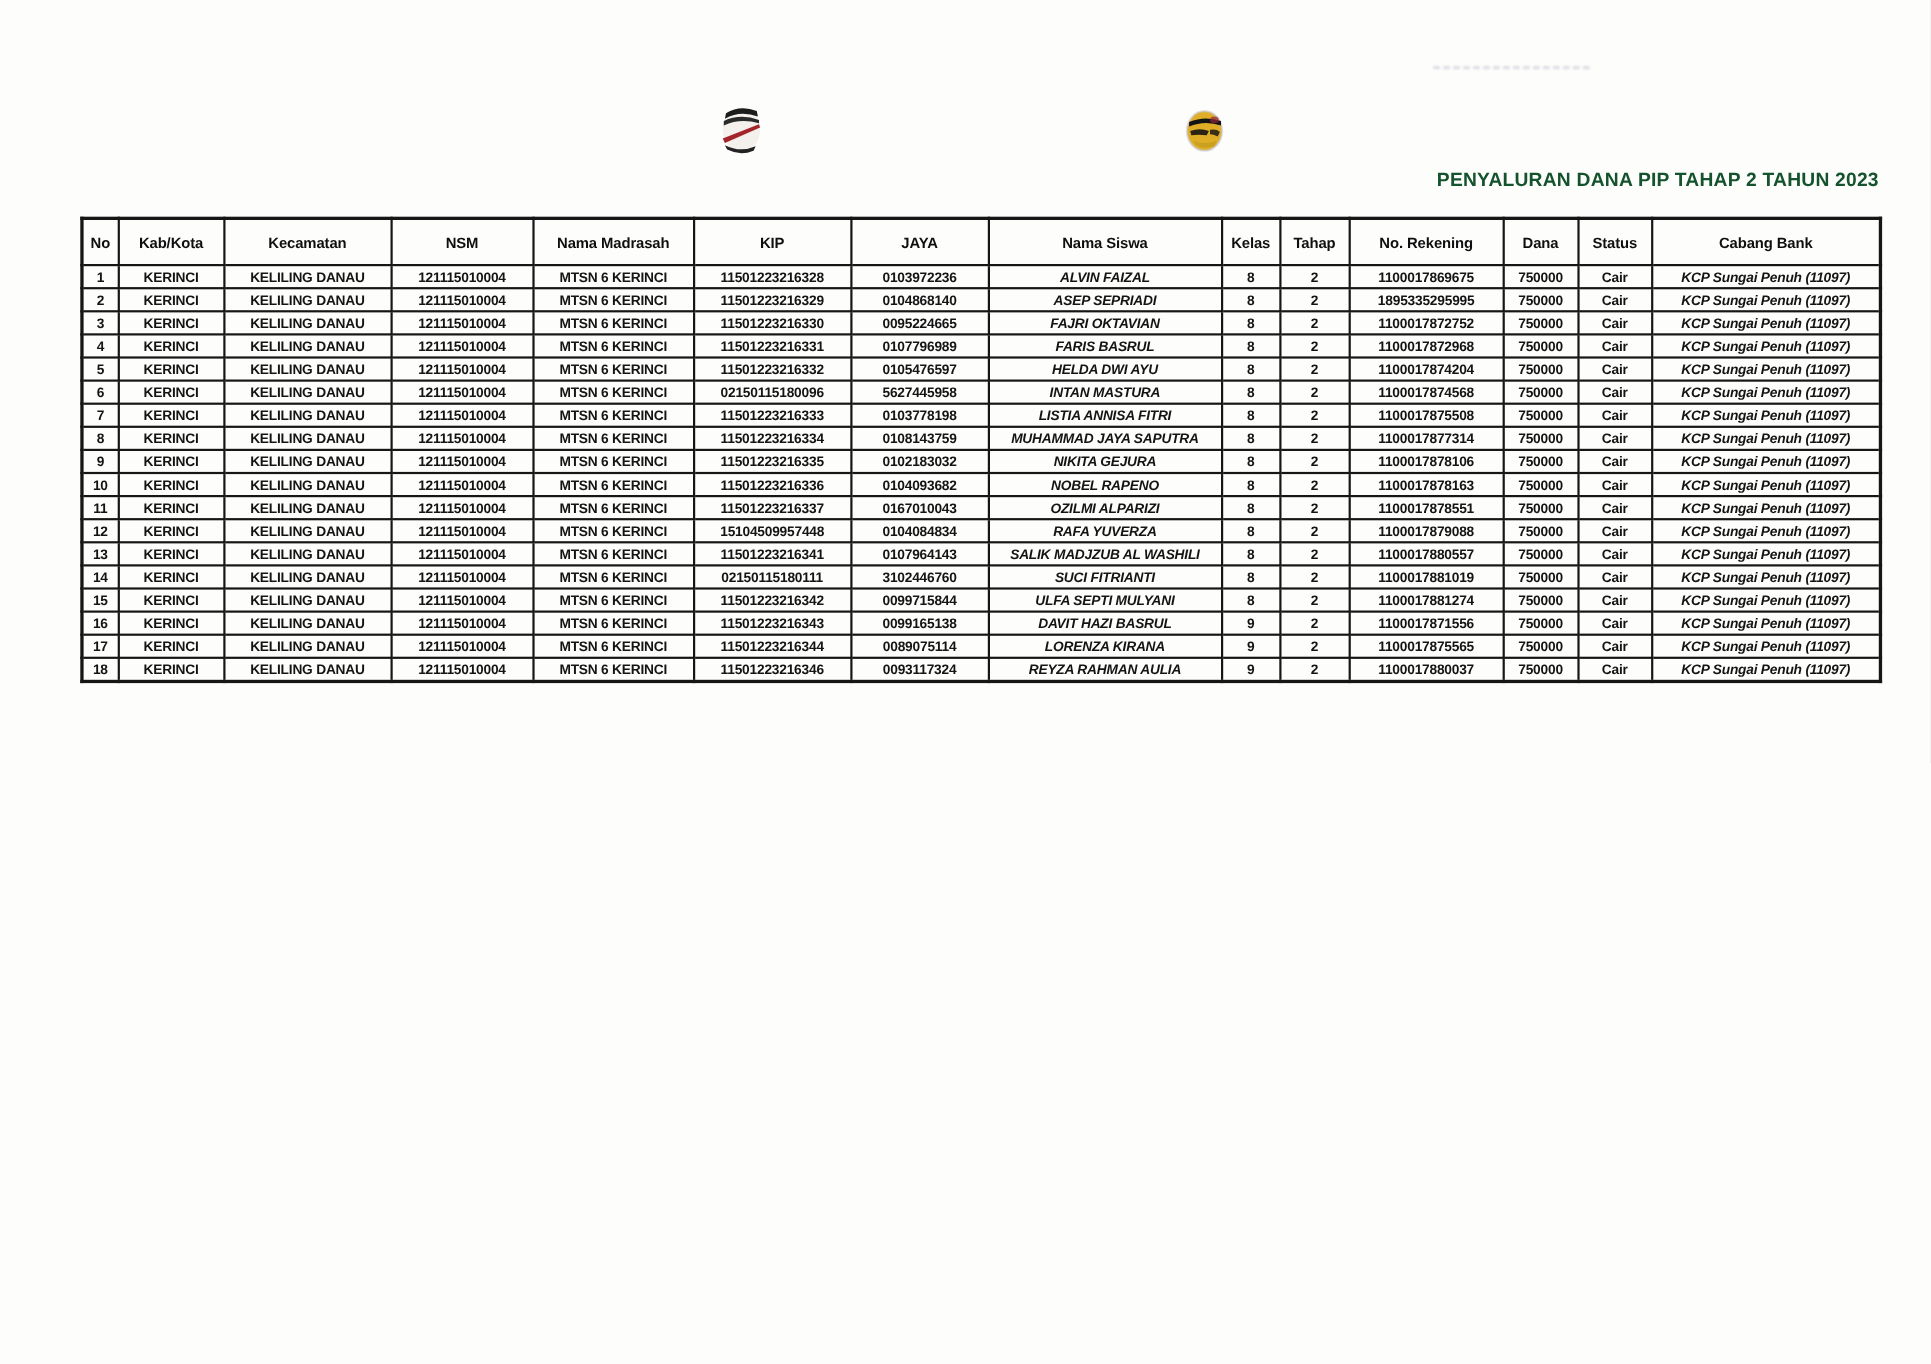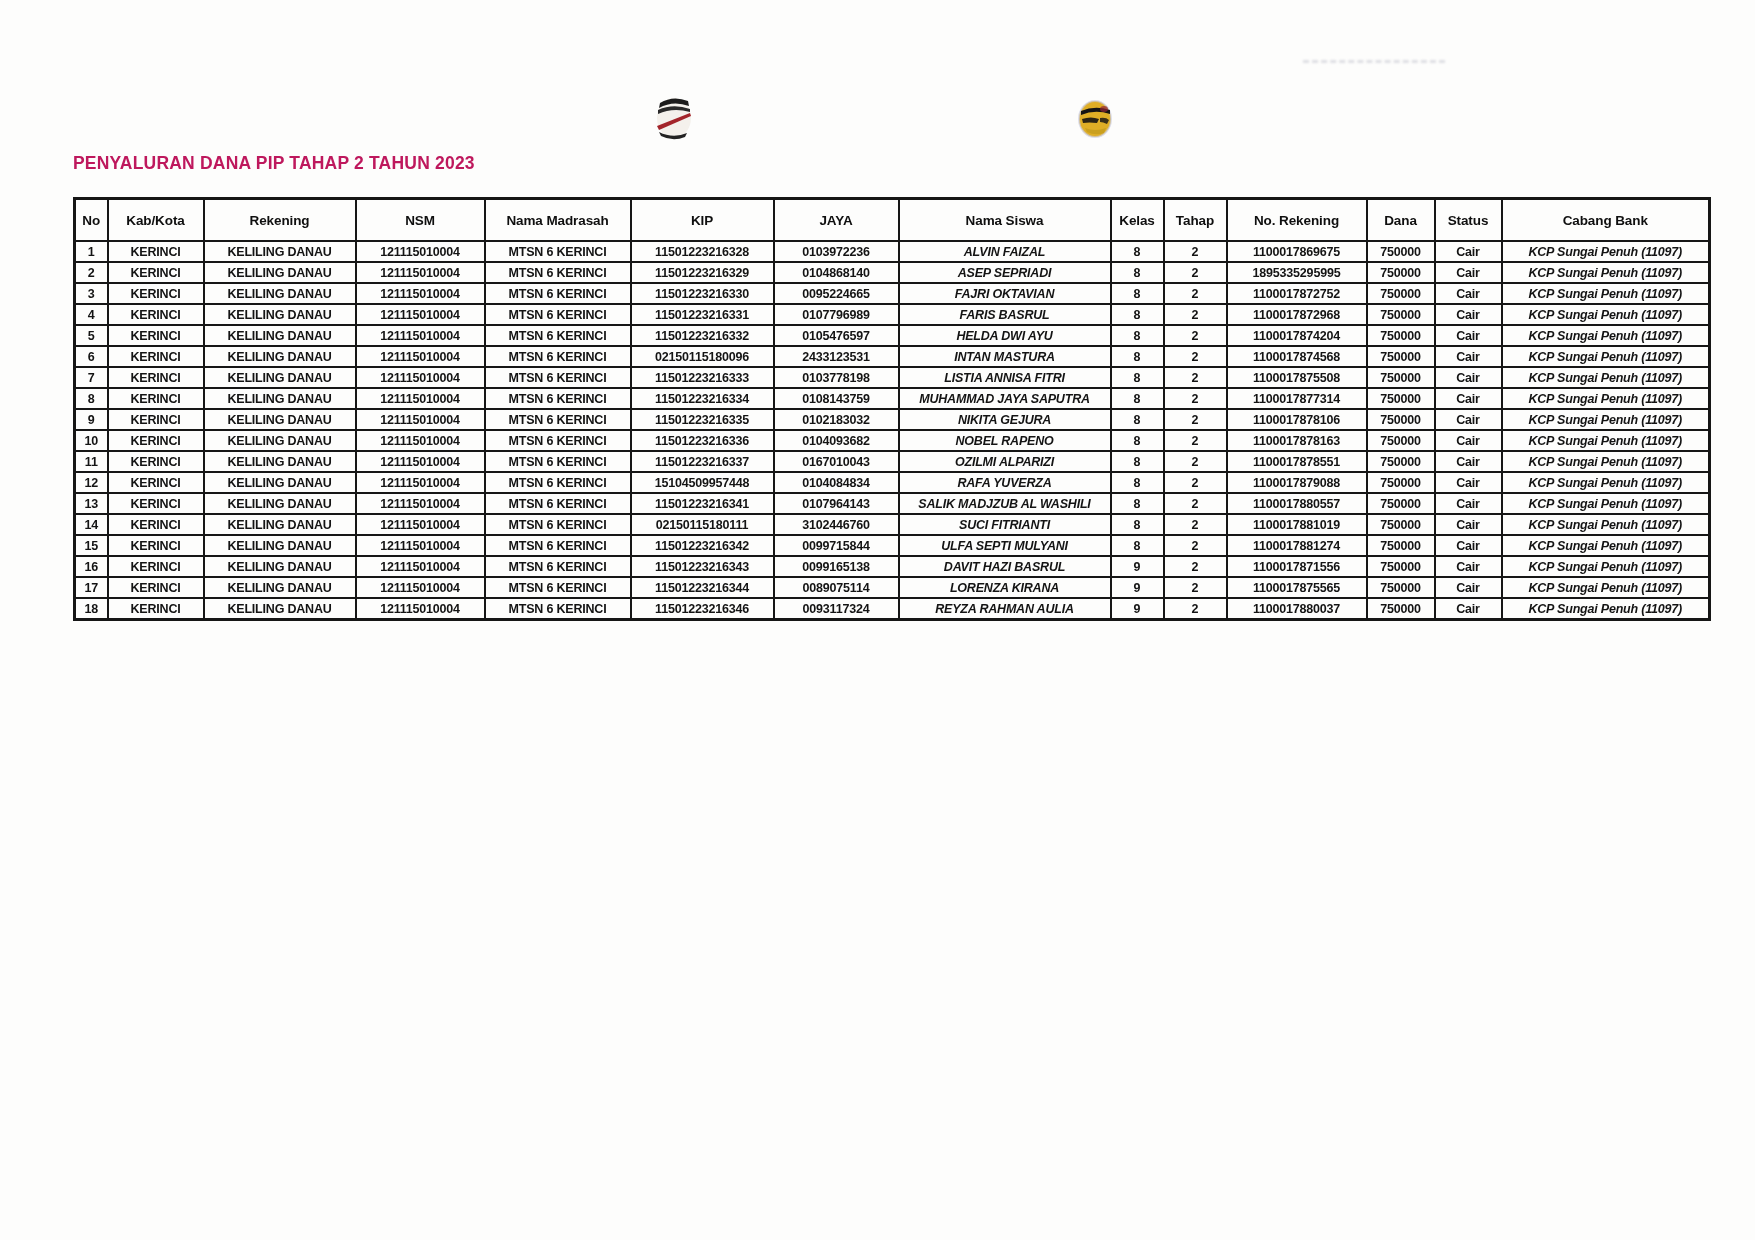--- a/index.html
+++ b/index.html
@@ -16,23 +16,23 @@
     position:absolute;left:1303px;top:60px;width:142px;height:0;
     border-top:3px dashed #b9bac6;opacity:.45;filter:blur(1px);
   }
   
   .seal{position:absolute;}
   .seal-left{left:655px;top:94px;width:38px;height:46px;}
   .seal-right{left:1077px;top:97px;width:37px;height:43px;}
   
   .doc-title{
     position:absolute;left:73px;top:153px;width:1635px;
-    text-align:left;
+    text-align:right;
     font-size:17.5px;font-weight:bold;letter-spacing:.2px;
-    color:#be185d;
+    color:#14532d;
   }
   
   .tbl-wrap{position:absolute;left:73px;top:197px;}
   table.pip{
     border-collapse:collapse;table-layout:fixed;width:1635px;
     background:#fdfdfc;
   }
   table.pip,table.pip th,table.pip td{border:2px solid #161616;}
   table.pip{border-width:3px;}
   table.pip th{
@@ -102,21 +102,21 @@
           <col class="c-tahap">
           <col class="c-no_rekening">
           <col class="c-dana">
           <col class="c-status">
           <col class="c-cabang_bank">
         </colgroup>
       <thead>
         <tr id="head-row">
             <th>No</th>
             <th>Kab/Kota</th>
-            <th>Rekening</th>
+            <th>Kecamatan</th>
             <th>NSM</th>
             <th>Nama Madrasah</th>
             <th>KIP</th>
             <th>JAYA</th>
             <th>Nama Siswa</th>
             <th>Kelas</th>
             <th>Tahap</th>
             <th>No. Rekening</th>
             <th>Dana</th>
             <th>Status</th>
@@ -204,21 +204,21 @@
             <td class="col-status">Cair</td>
             <td class="col-cabang_bank">KCP Sungai Penuh (11097)</td>
           </tr>
           <tr>
             <td class="col-no">6</td>
             <td class="col-kab_kota">KERINCI</td>
             <td class="col-kecamatan">KELILING DANAU</td>
             <td class="col-nsm">121115010004</td>
             <td class="col-nama_madrasah">MTSN 6 KERINCI</td>
             <td class="col-kip">02150115180096</td>
-            <td class="col-nisn">2433123531</td>
+            <td class="col-nisn">5627445958</td>
             <td class="col-nama_siswa">INTAN MASTURA</td>
             <td class="col-kelas">8</td>
             <td class="col-tahap">2</td>
             <td class="col-no_rekening">1100017874568</td>
             <td class="col-dana">750000</td>
             <td class="col-status">Cair</td>
             <td class="col-cabang_bank">KCP Sungai Penuh (11097)</td>
           </tr>
           <tr>
             <td class="col-no">7</td>

